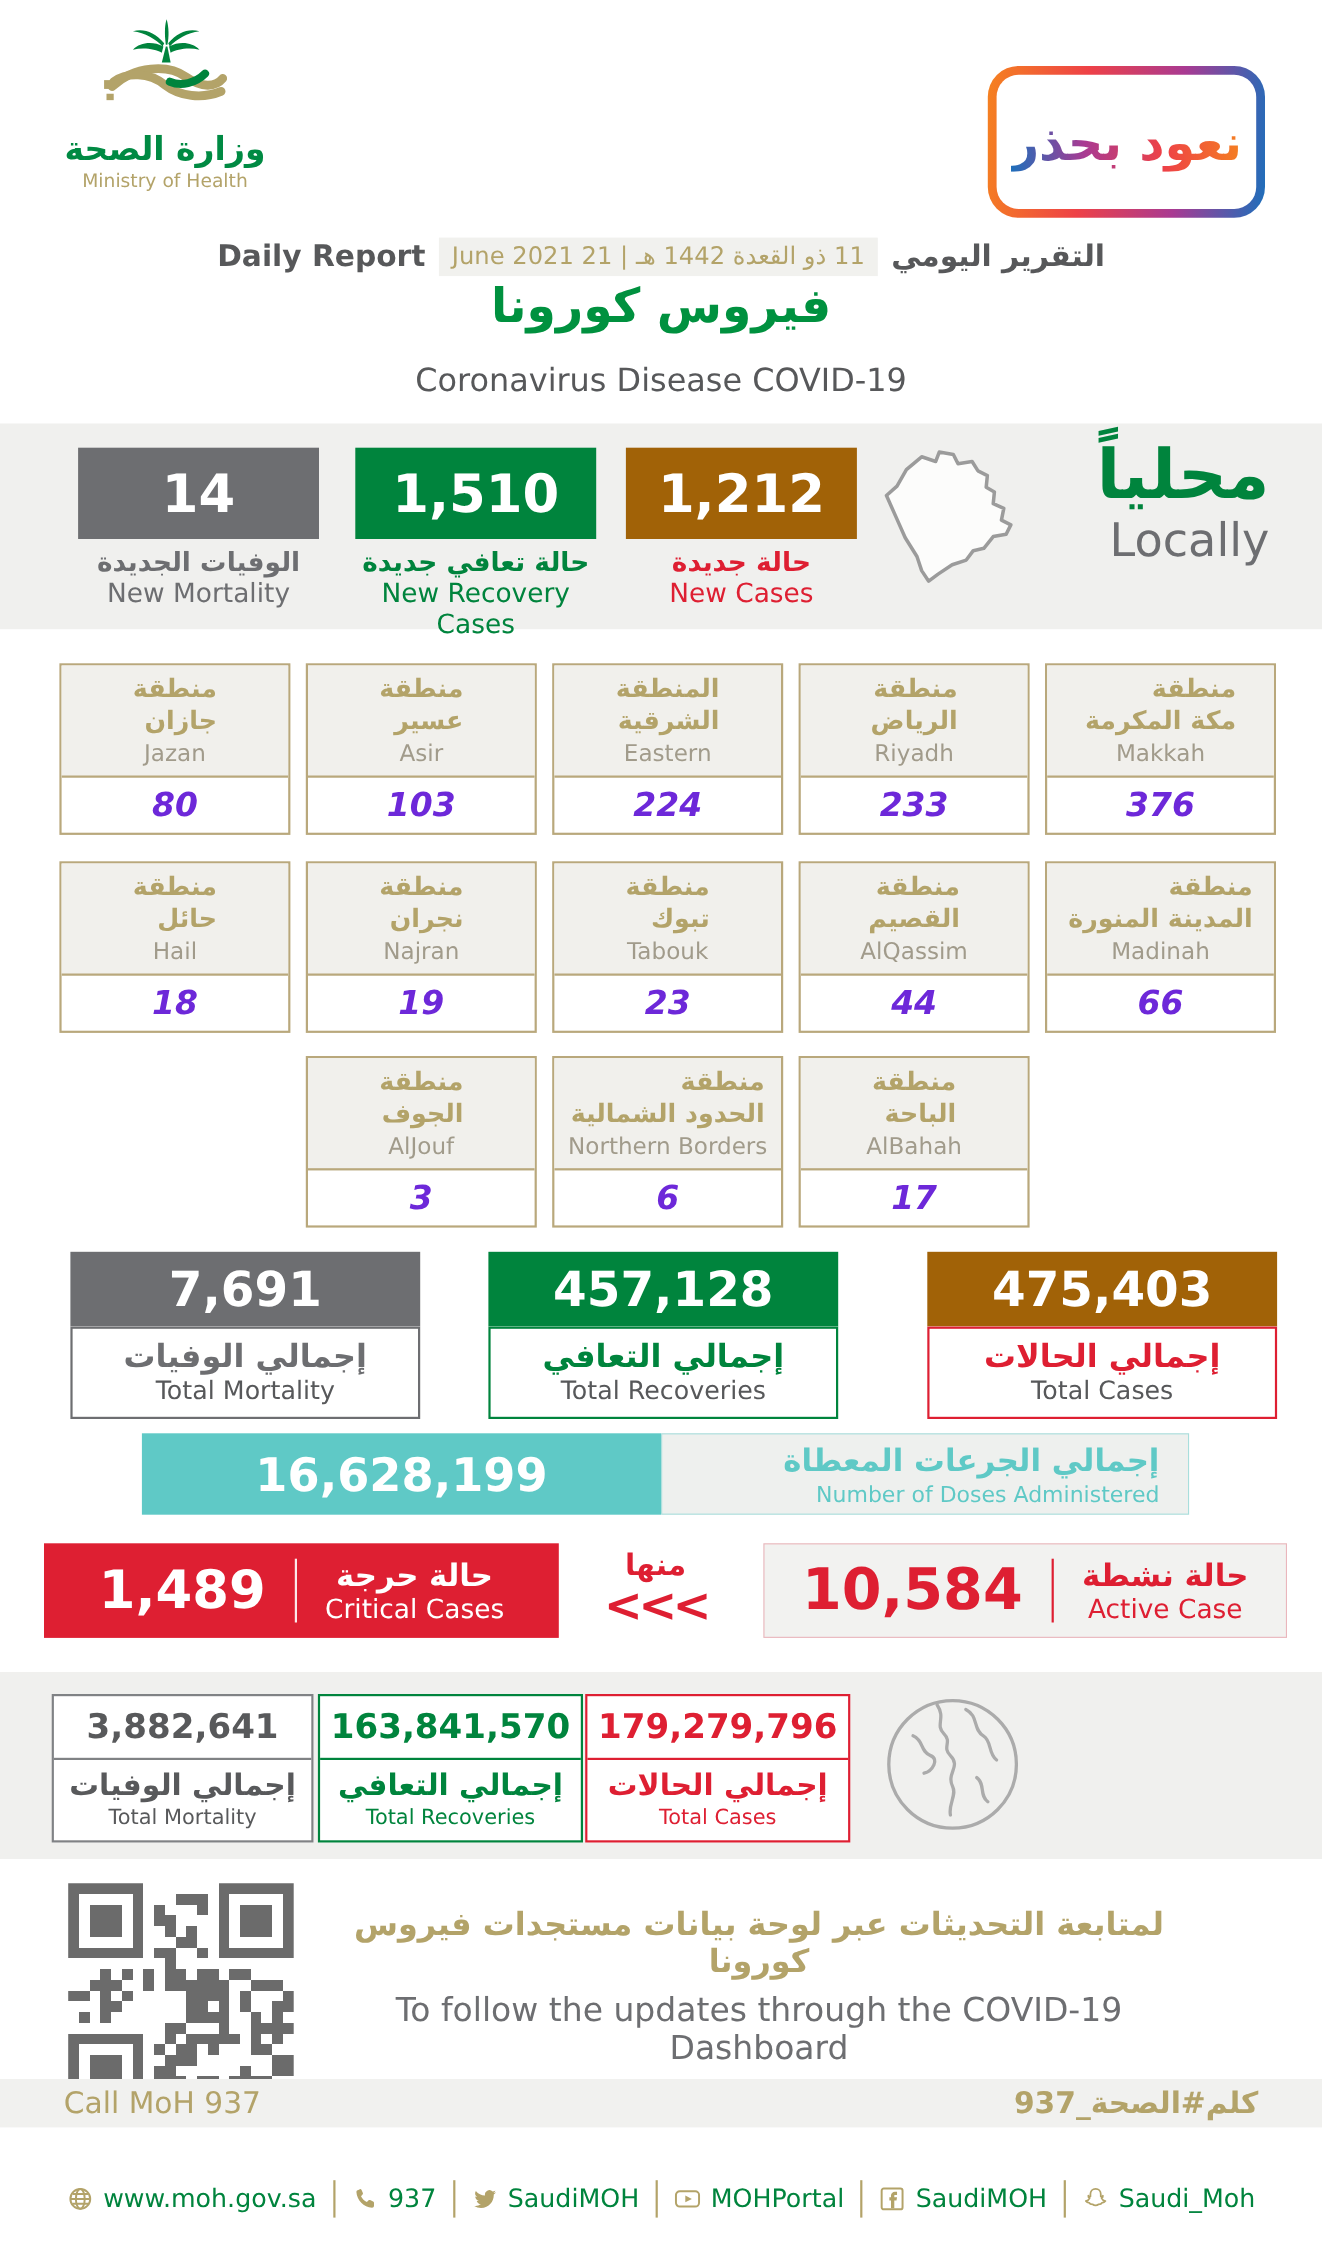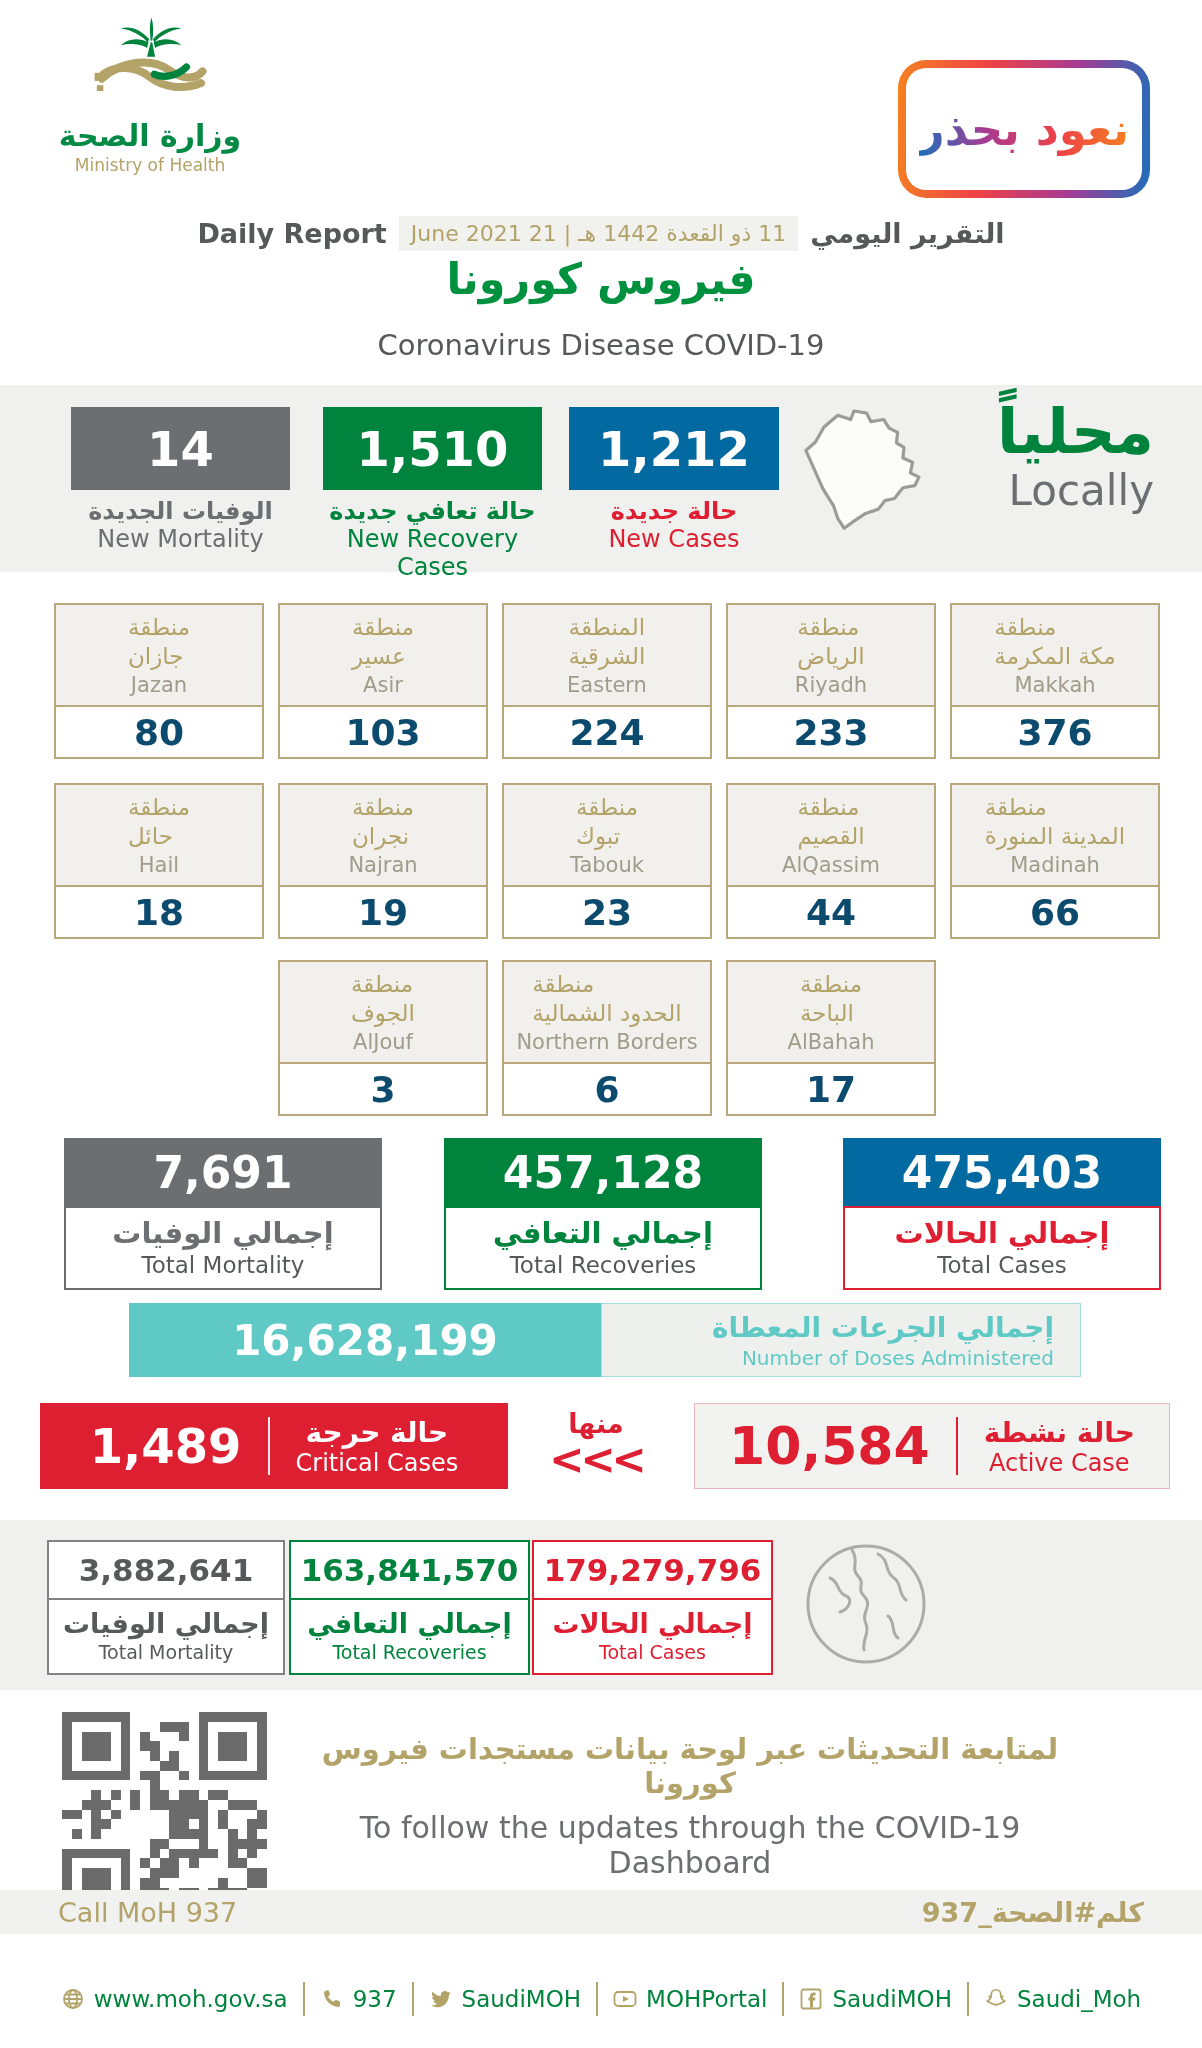--- a/index.html
+++ b/index.html
@@ -25,37 +25,37 @@
   .rep-chip{background:#f1f1ee;color:#b3a369;font-size:22px;padding:5px 12px;direction:rtl;}
 
   .title-ar{left:0;right:0;top:254px;text-align:center;font-size:43px;font-weight:bold;color:#00913f;direction:rtl;}
   .title-en{left:0;right:0;top:328px;text-align:center;font-size:29px;color:#57585a;}
 
   
   .local-band{left:0;top:385px;width:1202px;height:187px;background:#f0f0ee;}
   .stat{position:absolute;text-align:center;top:0;}
   .stat-box{height:83px;margin-top:22px;display:flex;align-items:center;justify-content:center;
             font-size:48px;font-weight:bold;color:#fff;}
-  .bg-gray{background:#6d6e71}.bg-green{background:#00843d}.bg-red{background:#0369a1}
+  .bg-gray{background:#6d6e71}.bg-green{background:#00843d}.bg-red{background:#a16207}
   .c-gray{color:#6d6e71}.c-green{color:#00843d}.c-red{color:#de1f32}
   .stat-ar{font-size:24px;font-weight:bold;margin-top:7px;direction:rtl;}
   .stat-en{font-size:24px;}
   .ksa-map{position:absolute;left:792px;top:10px;width:160px;height:160px;}
   .local-head{position:absolute;right:48px;top:14px;text-align:right;}
   .local-ar{font-size:62px;font-weight:bold;color:#00843d;line-height:1.05;direction:rtl;}
   .local-en{font-size:42px;color:#6d6e71;margin-top:2px;}
 
   
   .rrow{left:54px;width:1106px;display:grid;grid-template-columns:repeat(5,1fr);gap:14px;}
   .rbox{border:2px solid #b9a87c;background:#fff;}
   .rhead{background:#f1f0ec;border-bottom:2px solid #b9a87c;height:100px;display:flex;flex-direction:column;
          align-items:center;justify-content:center;}
-  .r-ar{color:#b3a369;font-weight:normal;font-size:23px;line-height:1.25;white-space:pre-line;text-align:left;direction:rtl;}
+  .r-ar{color:#b3a369;font-weight:bold;font-size:23px;line-height:1.25;white-space:pre-line;text-align:right;direction:rtl;}
   .r-en{color:#a19b8b;font-size:21px;margin-top:3px;}
-  .rval{height:50px;display:flex;align-items:center;justify-content:center;font-size:36px;font-weight:bold;color:#0c4a6e;}
+  .rval{height:50px;display:flex;align-items:center;justify-content:center;font-size:30px;font-weight:bold;color:#6d28d9;font-style:italic;}
 
   
   .tgroup{position:absolute;width:318px;text-align:center;top:1138px;}
   .tnum{height:68px;display:flex;align-items:center;justify-content:center;color:#fff;font-size:44px;font-weight:bold;}
   .tlabel{background:#fff;border:2px solid;padding:8px 0 10px;}
   .b-gray{border-color:#6d6e71}.b-green{border-color:#00843d}.b-red{border-color:#de1f32}
   .tl-ar{font-size:29px;font-weight:bold;direction:rtl;}
   .tl-en{font-size:23px;color:#57585a;margin-top:2px;}
 
   

